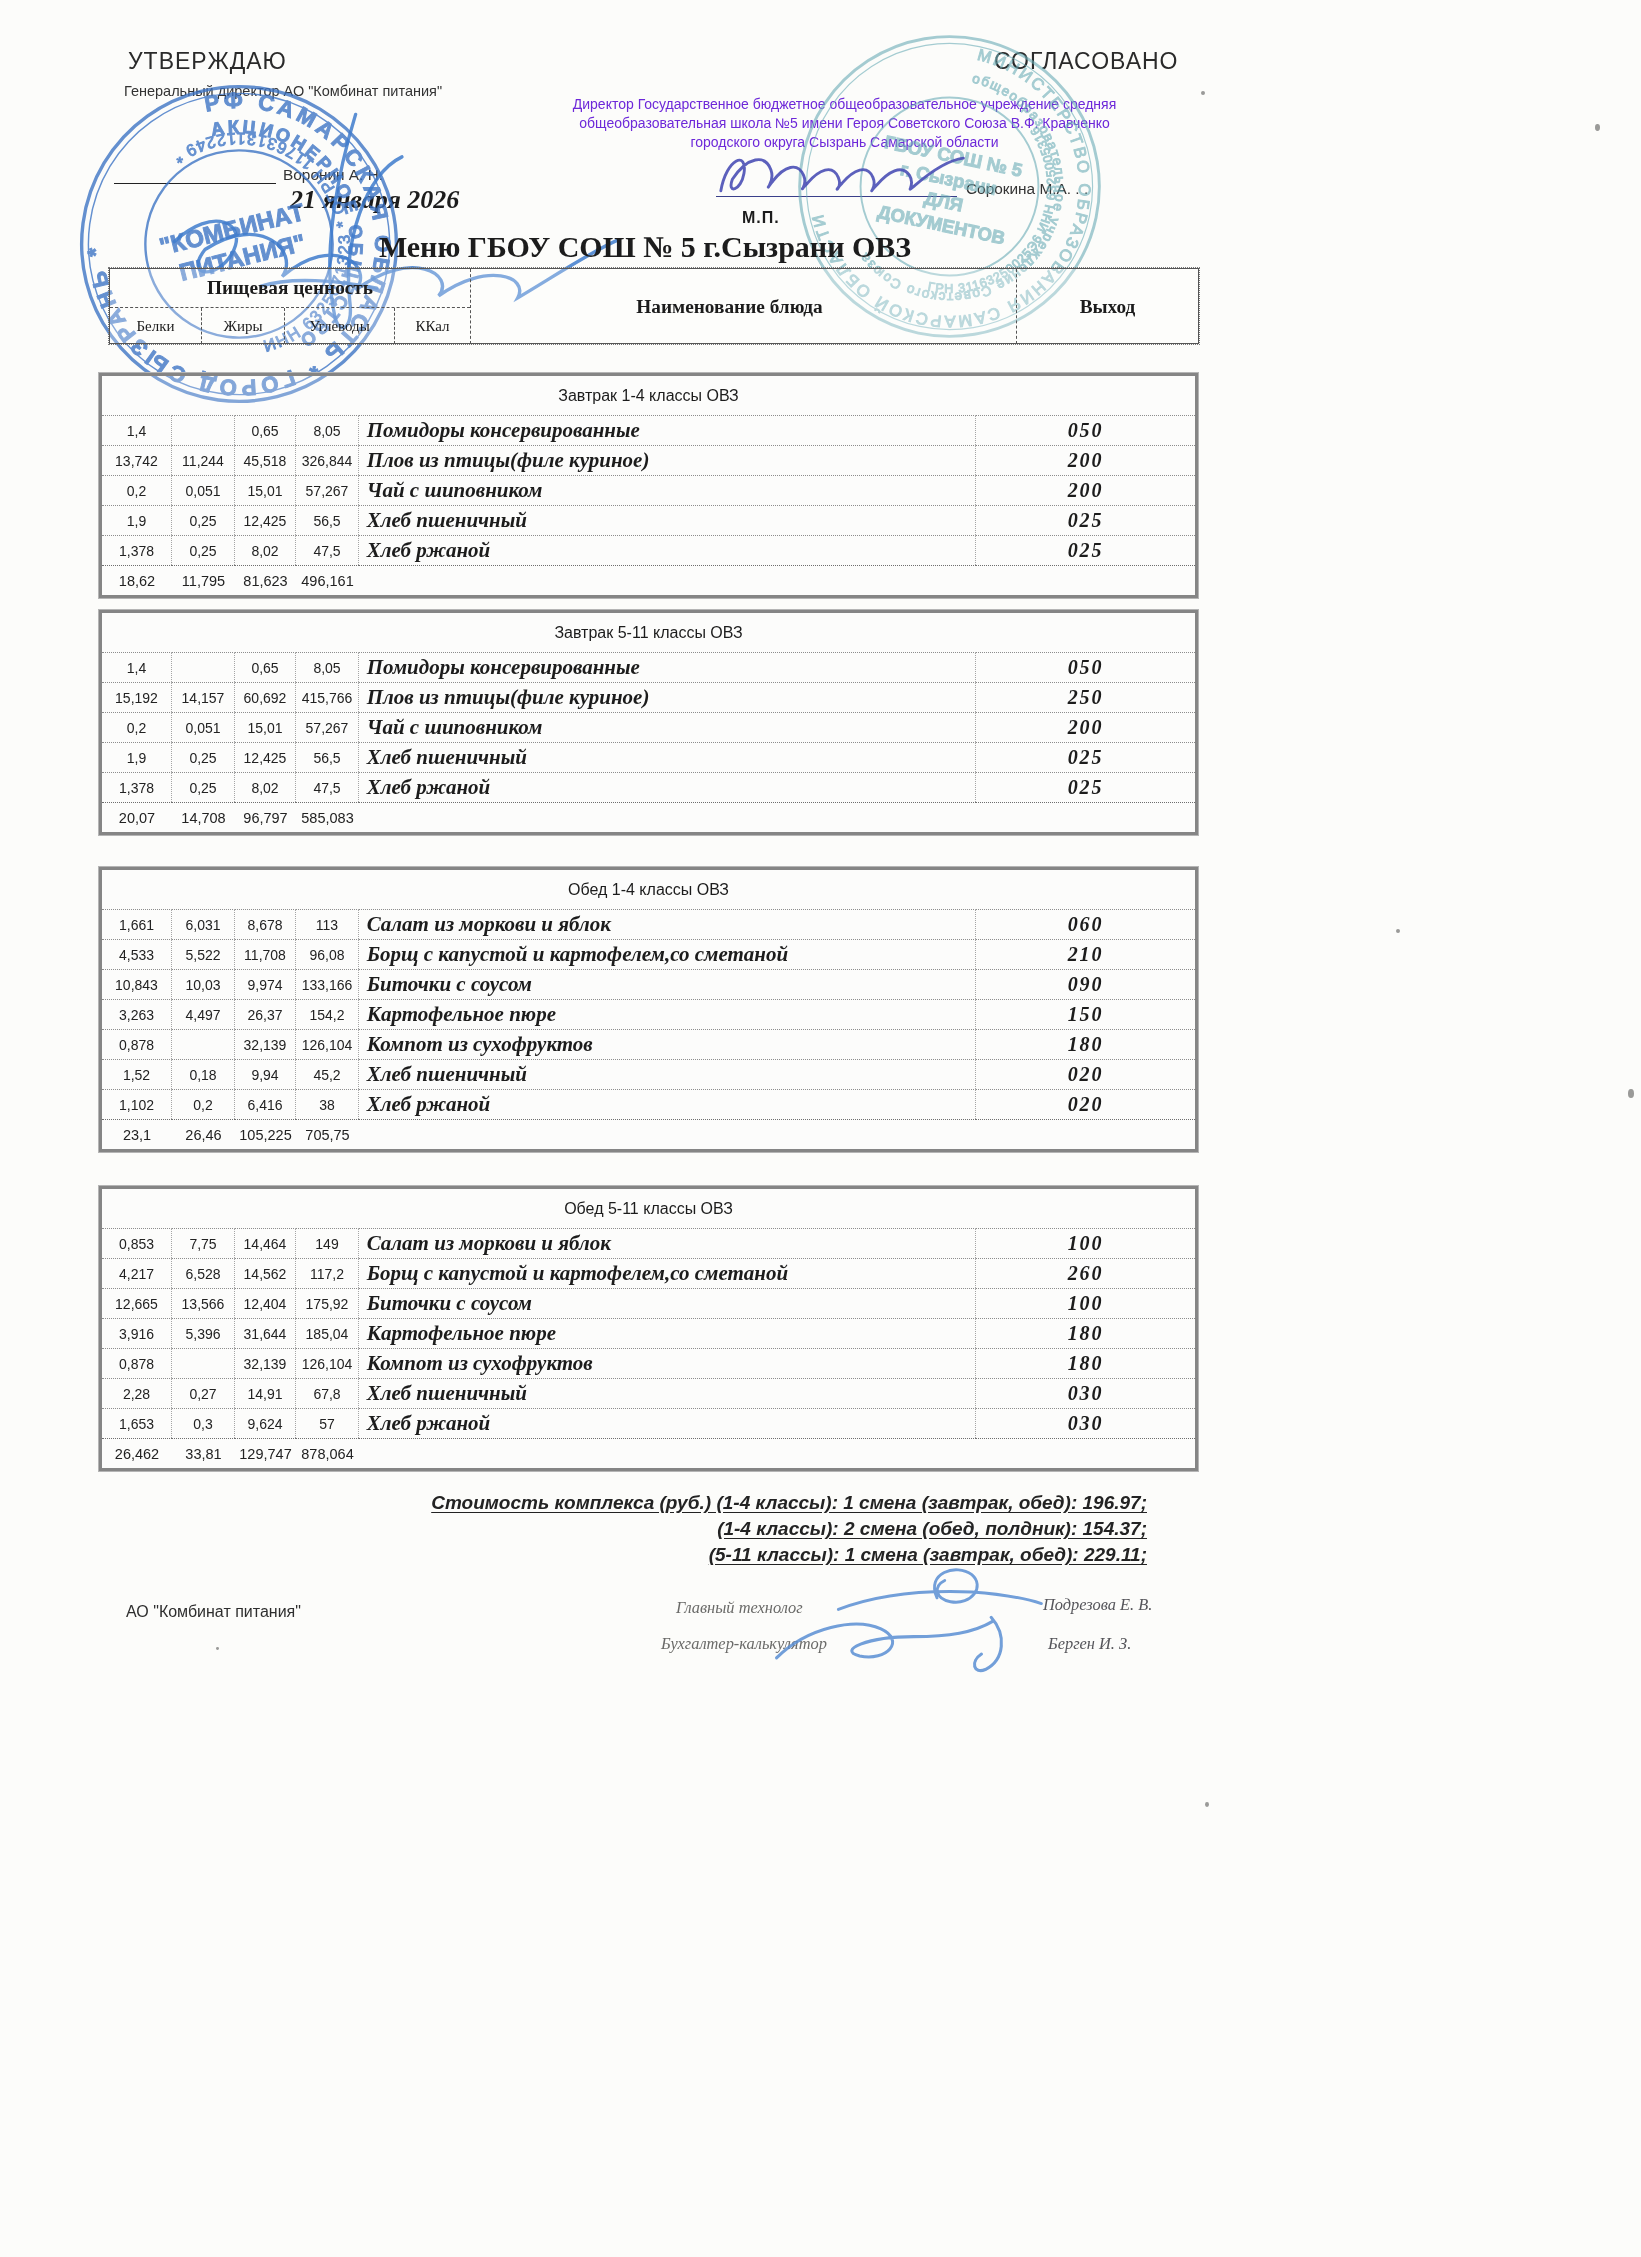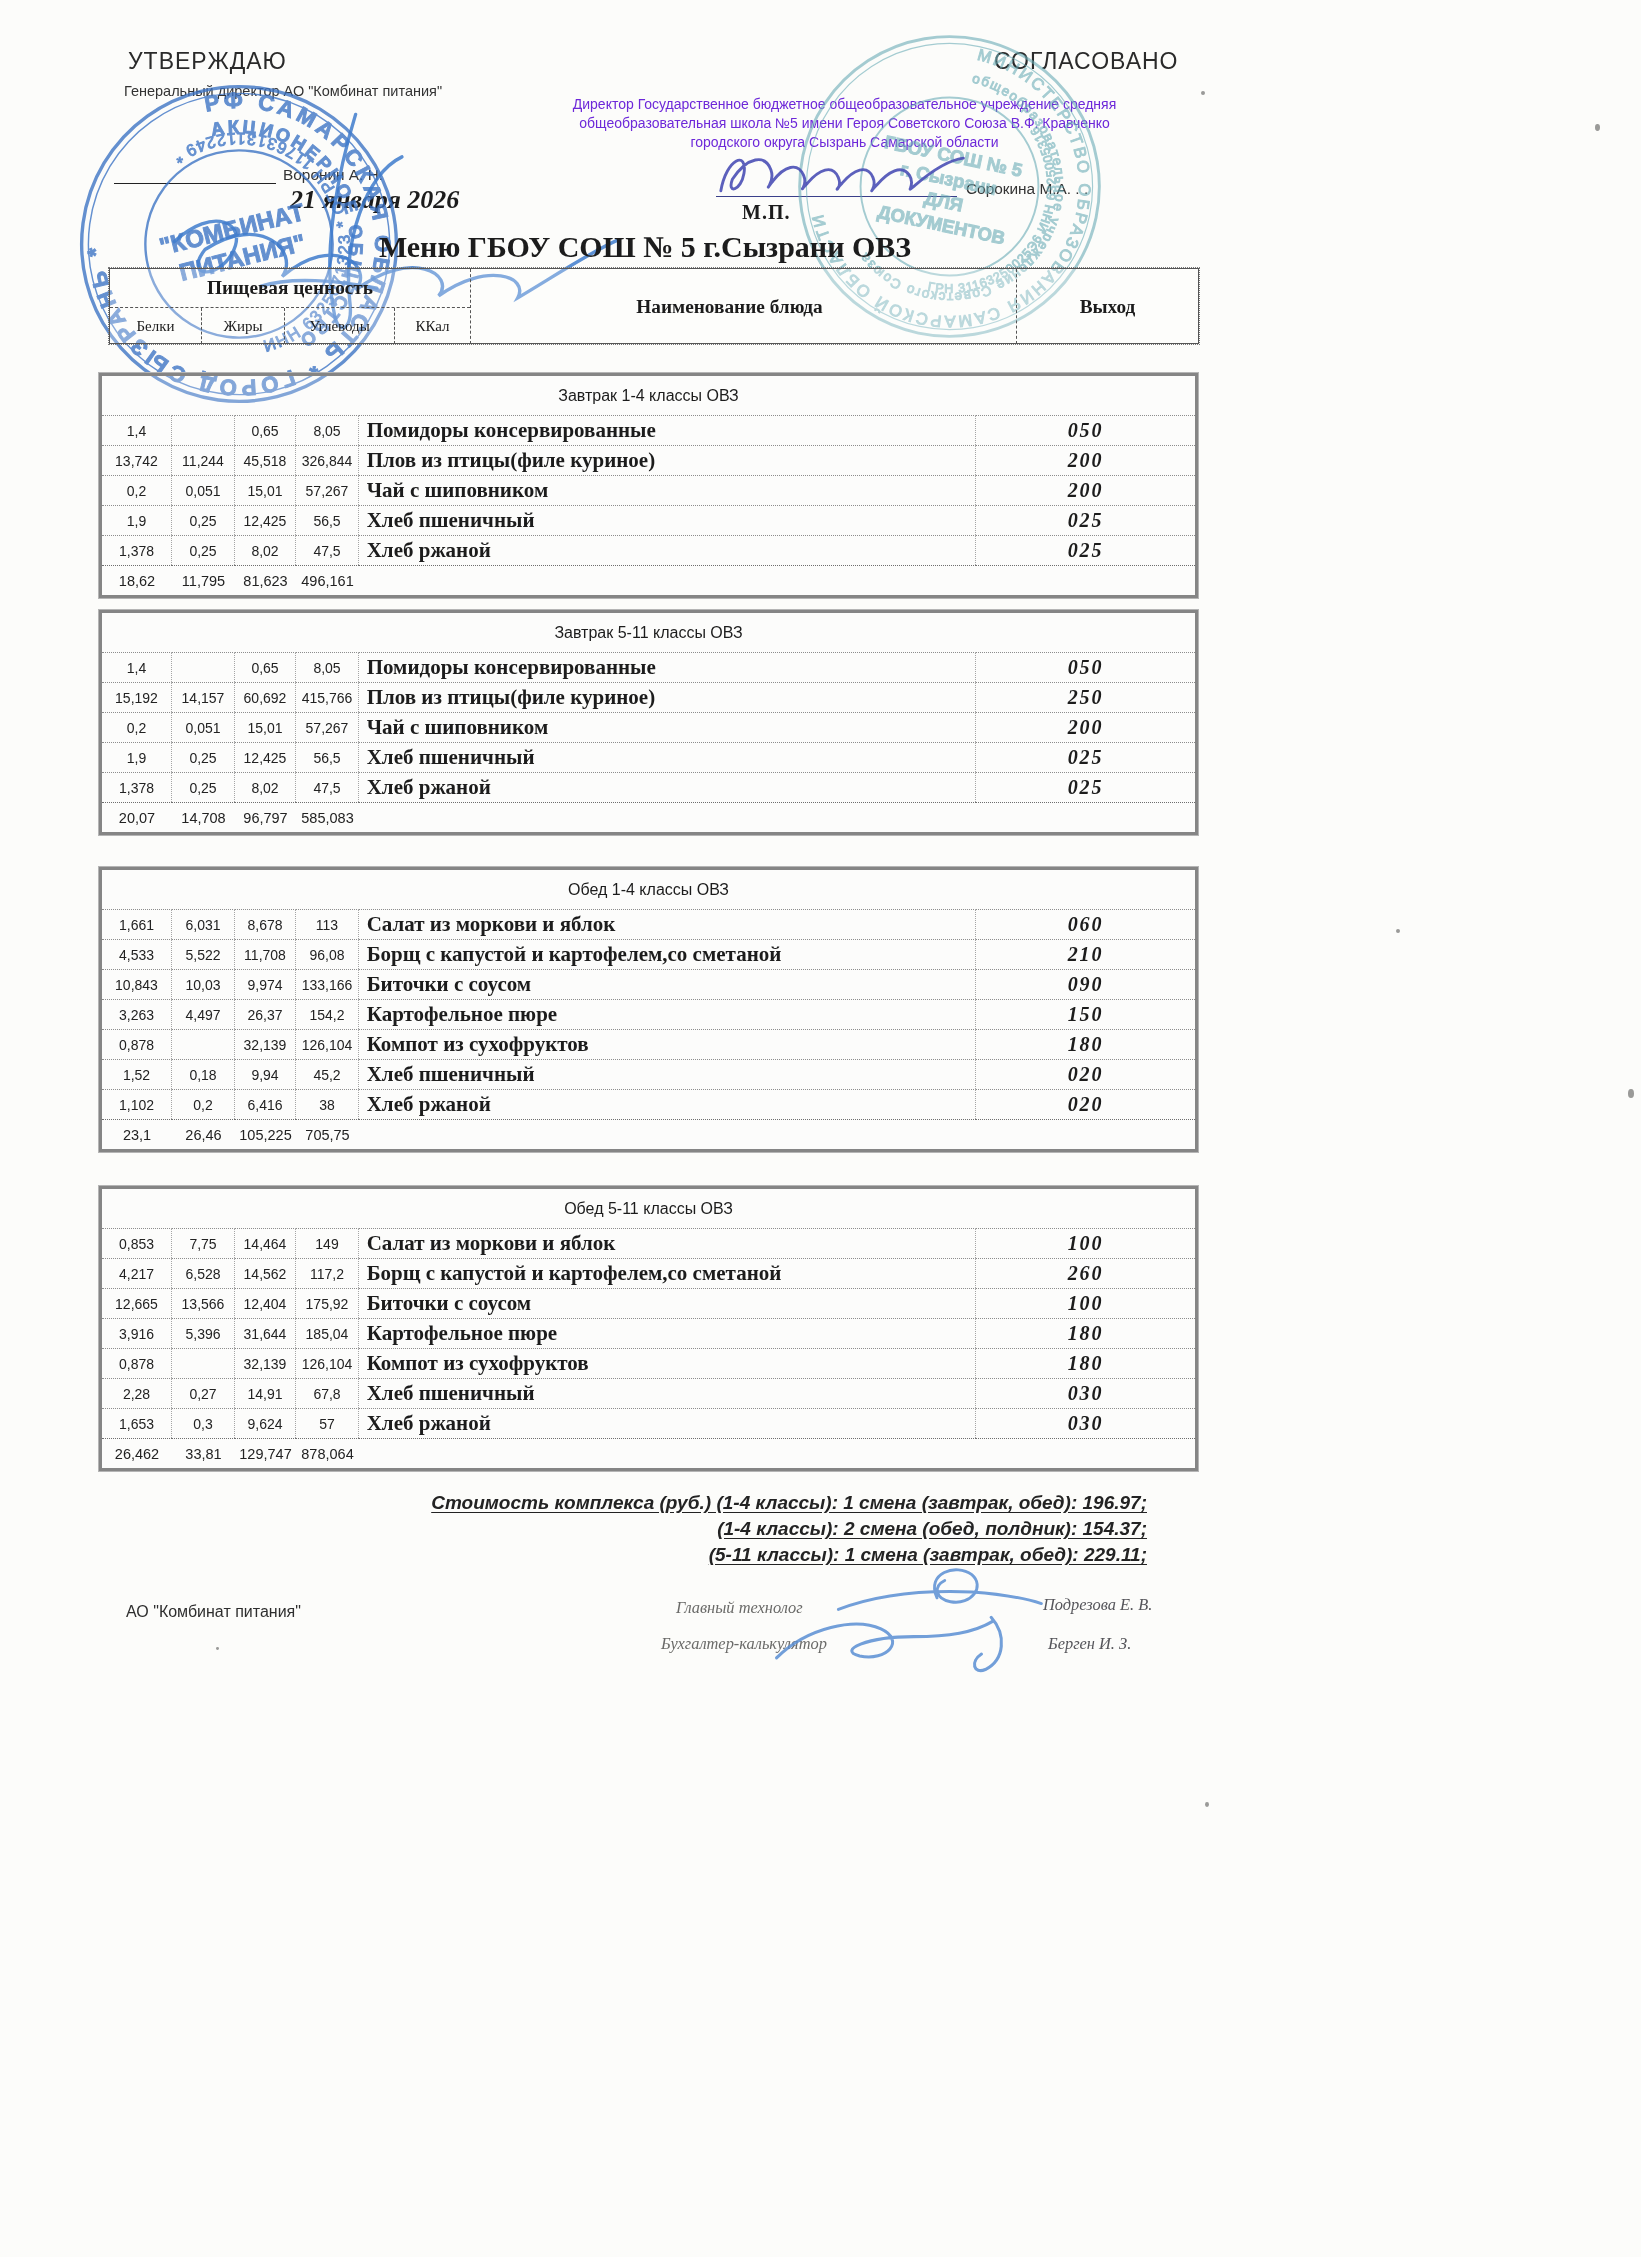--- a/index.html
+++ b/index.html
@@ -7,21 +7,21 @@
         font-family:"Liberation Sans",sans-serif;color:#1c1c1c;}
   .abs{position:absolute;}
 
   
   .approve-title{font-size:23px;letter-spacing:1px;color:#2a2a2a;}
   .approve-role{font-size:14.5px;color:#333;}
   .sig-line{border-bottom:1.4px solid #222;height:1px;}
   .sig-name{font-size:15.4px;color:#333;}
   .right-role{font-size:14px;color:#6d28d9;text-align:center;line-height:1.35;}
   .date-line{font-family:"Liberation Serif",serif;font-weight:bold;font-style:italic;font-size:26px;}
-  .mp{font-family:Liberation Serif, serif;font-weight:bold;font-size:20px;letter-spacing:1px;}
+  .mp{font-family:Liberation Sans, sans-serif;font-weight:bold;font-size:16px;letter-spacing:1px;margin-top:8px;}
 
   
   .doc-title{font-family:"Liberation Serif",serif;font-weight:bold;font-size:30px;
              white-space:nowrap;}
 
   
   .cols-header{left:109px;top:268px;width:1088px;height:74px;display:grid;
                grid-template-columns:92px 83px 110px 75px 518px 210px;
                grid-template-rows:39px 36px;
                border:1px solid #555;outline:1px dotted #777;background:rgba(255,255,255,.25);}
@@ -33,21 +33,21 @@
   .hc-dish{grid-column:5;grid-row:1/3;font-weight:bold;font-size:19.3px;border-left:1px dashed #555;}
   .hc-out{grid-column:6;grid-row:1/3;font-weight:bold;font-size:19.3px;border-left:1px dashed #555;margin-left:28px;}
 
   
   .menu-box{position:absolute;left:99px;width:1093px;border:3.9px solid #858585;outline:1px solid #b5b5b5;
             background:rgba(255,255,255,.2);}
   .box-title{height:39px;display:flex;align-items:center;justify-content:center;}
   .mgrid{display:grid;grid-template-columns:70px 63px 61px 63px 1fr 219px;}
   .mcell{display:flex;align-items:center;border-top:1px dotted #8d8d8d;min-height:29px;}
   .mnum{justify-content:center;font-size:14px;color:#222;border-right:1px dotted #a5a5a5;}
-  .mdish{padding-left:7.7px;font-family:"Liberation Serif",serif;font-weight:bold;
+  .mdish{padding-left:7.7px;font-family:"Liberation Serif",serif;font-weight:bold;font-style:italic;
          font-size:21px;border-right:1px dotted #a5a5a5;white-space:nowrap;overflow:hidden;}
   .mout{justify-content:center;font-family:"Liberation Serif",serif;font-weight:bold;font-style:italic;
         font-size:20px;letter-spacing:1.9px;}
   .mtotal{border-top:1px dotted #6e6e6e;min-height:29px;}
   .mtotal.mnum{border-right:none;font-size:14.5px;}
   .mtotal.blank{border-right:none;}
 
   
   .costs{left:348px;top:1490px;width:799px;text-align:right;}
   .cost-line{font-weight:bold;font-style:italic;font-size:19px;color:#232323;line-height:1.38;

